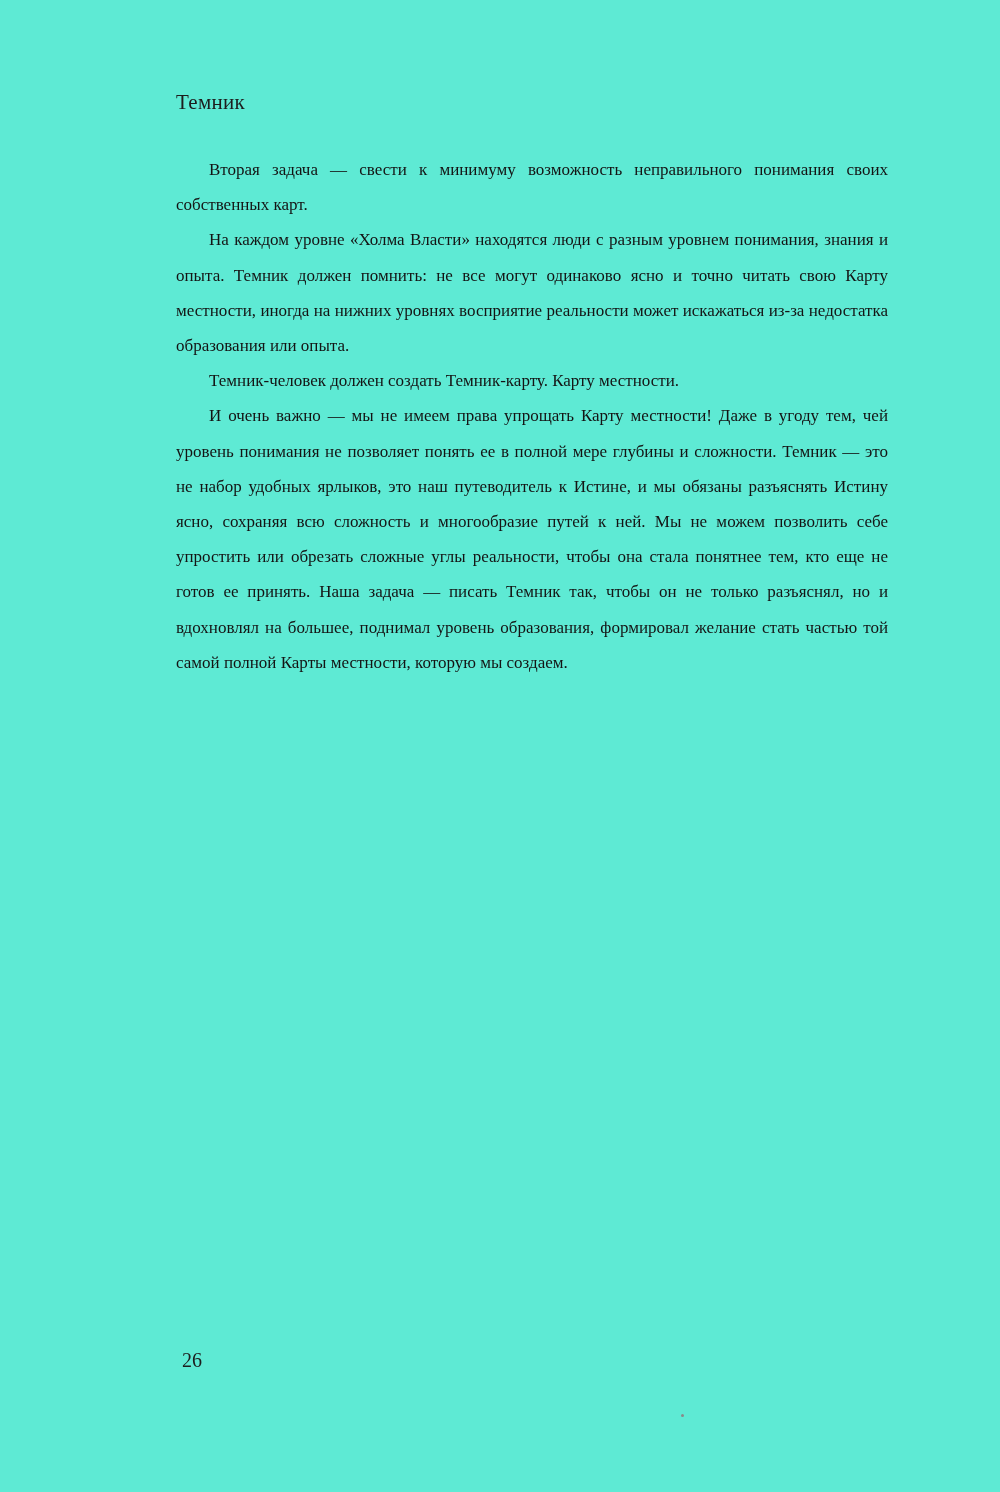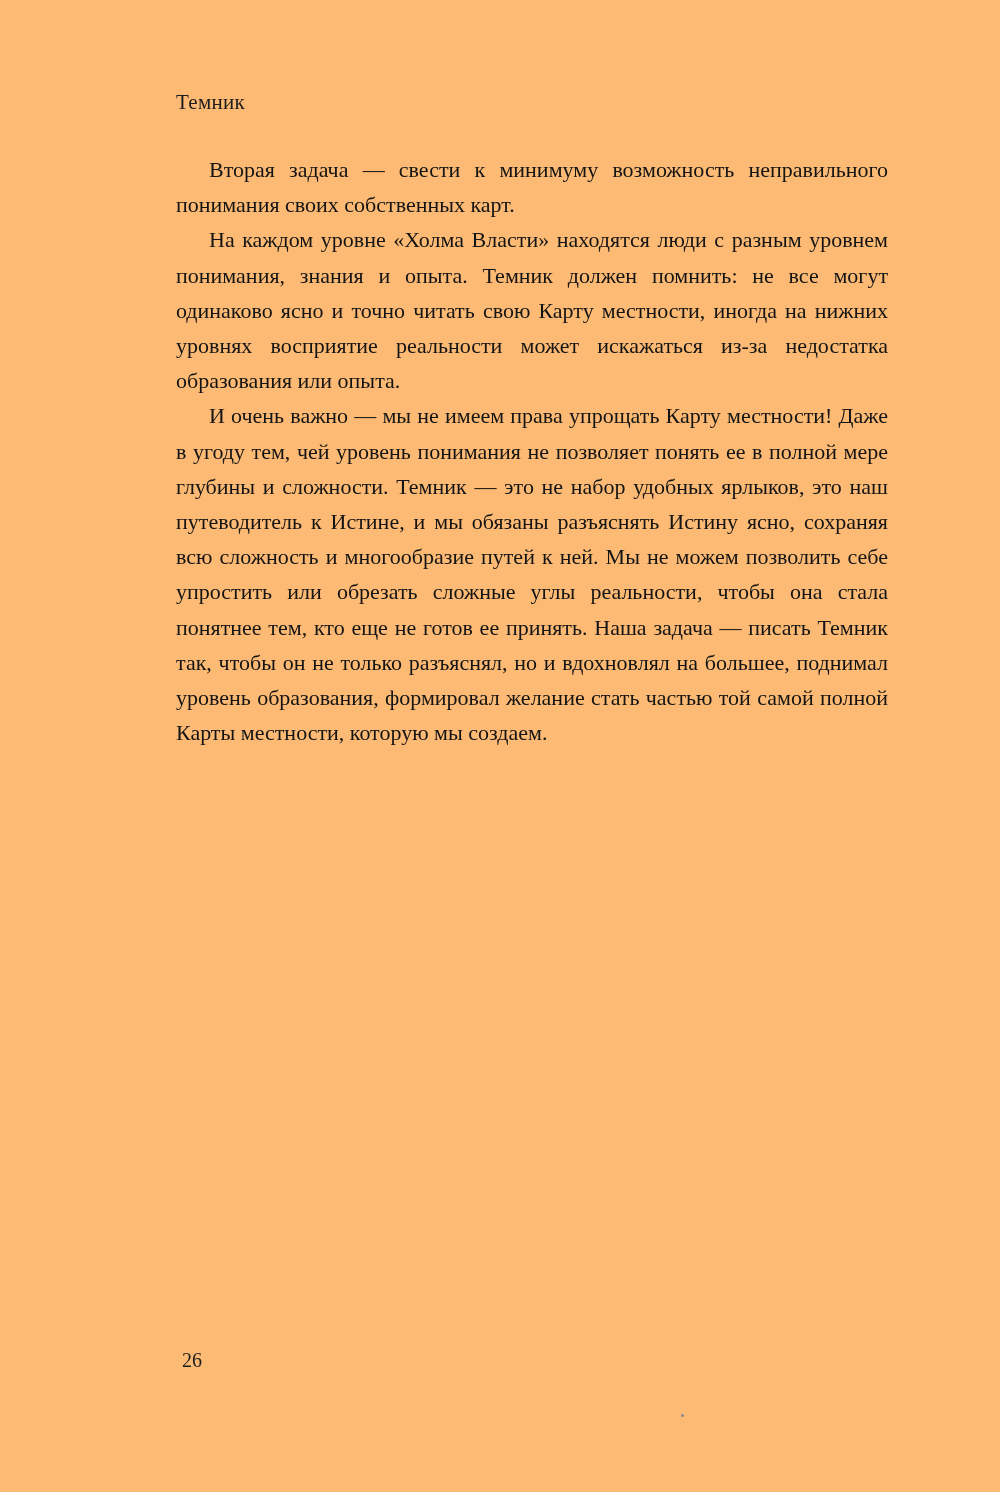--- a/index.html
+++ b/index.html
@@ -11,36 +11,36 @@
     height: 1492px;
     background: #ffffff;
     position: relative;
     font-family: "Liberation Serif", "DejaVu Serif", serif;
     color: #161616;
     overflow: hidden;
   }
   .page {
     position: absolute;
     inset: 0;
-    background: #fdba74;
+    background: #5eead4;
   }
   .running-header {
     position: absolute;
     left: 176px;
     top: 90px;
     font-size: 21px;
     letter-spacing: 0.3px;
     color: #1d1d1d;
   }
   .body-text {
     position: absolute;
     left: 176px;
     top: 152px;
     width: 712px;
-    font-size: 22px;
+    font-size: 17px;
     line-height: 35.2px;
     text-align: justify;
     color: #141414;
   }
   .body-text p {
     margin: 0;
     padding: 0;
     text-indent: 33px;
   }
   .page-number {
@@ -63,20 +63,21 @@
 </head>
 <body>
 
 <div class="page">
 
   <div class="running-header">Темник</div>
 
   <div class="body-text">
     <p>Вторая задача — свести к минимуму возможность неправильного понимания своих собственных карт.</p>
     <p>На каждом уровне «Холма Власти» находятся люди с разным уровнем понимания, знания и опыта. Темник должен помнить: не все могут одинаково ясно и точно читать свою Карту местности, иногда на нижних уровнях восприятие реальности может искажаться из-за недостатка образования или опыта.</p>
+    <p>Темник-человек должен создать Темник-карту. Карту местности.</p>
     <p>И очень важно — мы не имеем права упрощать Карту местности! Даже в угоду тем, чей уровень понимания не позволяет понять ее в полной мере глубины и сложности. Темник — это не набор удобных ярлыков, это наш путеводитель к Истине, и мы обязаны разъяснять Истину ясно, сохраняя всю сложность и многообразие путей к ней. Мы не можем позволить себе упростить или обрезать сложные углы реальности, чтобы она стала понятнее тем, кто еще не готов ее принять. Наша задача — писать Темник так, чтобы он не только разъяснял, но и вдохновлял на большее, поднимал уровень образования, формировал желание стать частью той самой полной Карты местности, которую мы создаем.</p>
   </div>
 
   <div class="page-number">26</div>
 
   <div class="scan-dot"></div>
 
 </div>
 
 </body></html>

